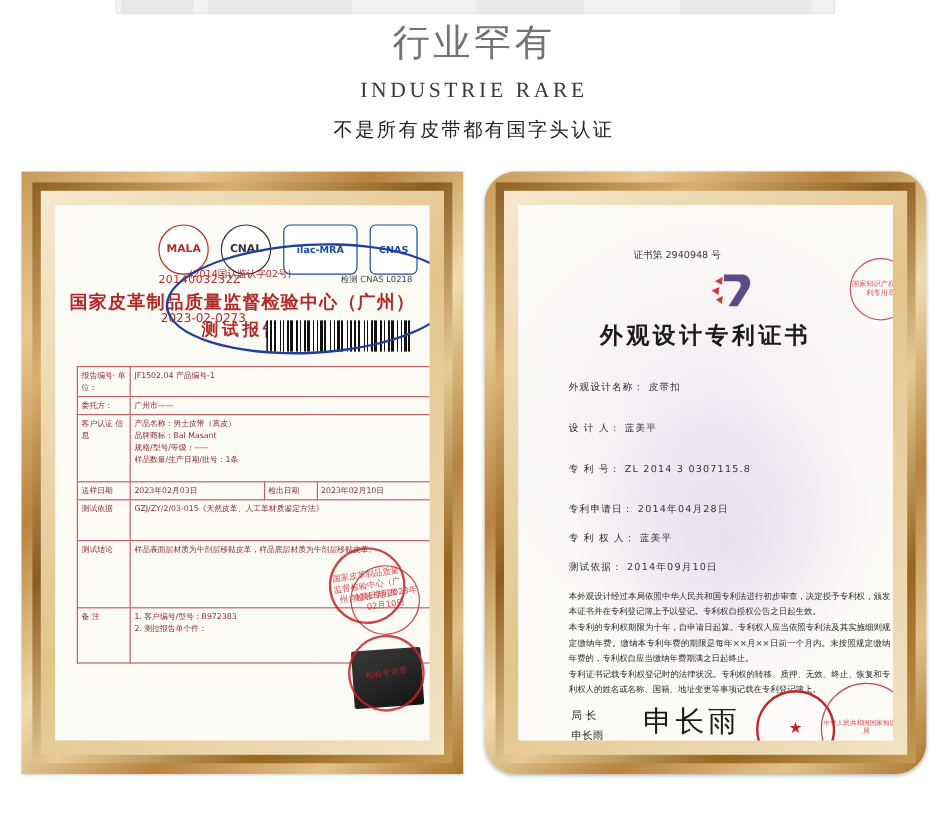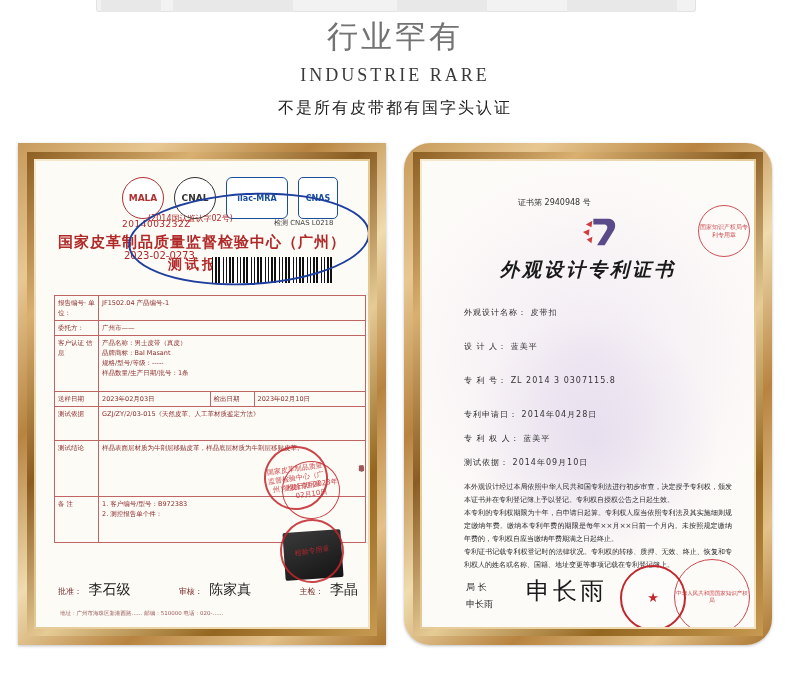--- a/index.html
+++ b/index.html
@@ -79,21 +79,21 @@
   .frame.right { left: 404px; border-radius: 26px; }
   .frame-inner-1 {
     width: 100%; height: 100%;
     background:
       linear-gradient(135deg,#8d5f23 0%,#d8b070 20%,#8a5c22 40%,#e6cb95 60%,#94661f 80%,#c79a52 100%);
     padding: 7px;
   }
   .frame-inner-2 {
     width: 100%; height: 100%;
     background: linear-gradient(135deg,#f6e9cf 0%,#e2c58c 50%,#f3e3c4 100%);
-    padding: 2px;
+    padding: 12px;
   }
   .paper {
     position: relative;
     width: 100%; height: 100%;
     background: #fdfbf6;
     overflow: hidden;
   }
 
   
   .ld {
@@ -248,21 +248,21 @@
   .rd-no {
     position: absolute; top: 36px; left: 96px;
     font-size: 8px; color: #333;
   }
   .rd-emblem-logo {
     position: absolute; top: 54px; left: 158px; width: 38px; height: 34px;
   }
   .rd-title {
     position: absolute; top: 96px; left: 0; width: 100%;
     text-align: center;
-    font-size: 19px; font-weight: bold; color: #1a1a1a; letter-spacing: 3px; font-style: italic;
+    font-size: 19px; font-weight: bold; color: #1a1a1a; letter-spacing: 3px;
   }
   .rd-seal-tr {
     position: absolute; top: 44px; left: 276px;
     width: 52px; height: 52px;
     border-radius: 50%;
     border: 1px solid #c2272d;
     color: #c2272d; font-size: 6px;
     display: flex; align-items: center; justify-content: center;
     text-align: center; line-height: 8px;
     opacity: .8;
@@ -400,34 +400,20 @@
 2. 测控报告单个件：</td>
                 </tr>
               </tbody>
                 </table>
 
               <div class="stamp-round ld-stamp1">国家皮革制品质量监督检验中心（广州）检验专用章</div>
               <div class="stamp-round ld-stamp2">签发日期 2023年02月10日</div>
               <div class="ld-blackbox"></div>
               <div class="stamp-round ld-stamp3">检验专用章</div>
 
-              <div class="ld-sign-row">
-                <div>
-                  <span>批准：</span>
-                  <span class="sg">李石级</span>
-                </div>
-                <div>
-                  <span>审核：</span>
-                  <span class="sg">陈家真</span>
-                </div>
-                <div>
-                  <span>主检：</span>
-                  <span class="sg">李晶</span>
-                </div>
-              </div>
 
               <div class="ld-foot">地址：广州市海珠区新港西路……  邮编：510000  电话：020-……</div>
               <div class="ld-side-text">本报告无检验单位检验专用章无效</div>
             </div>
           </div>
         </div>
       </div>
     </div>
 
     <div class="frame right">

